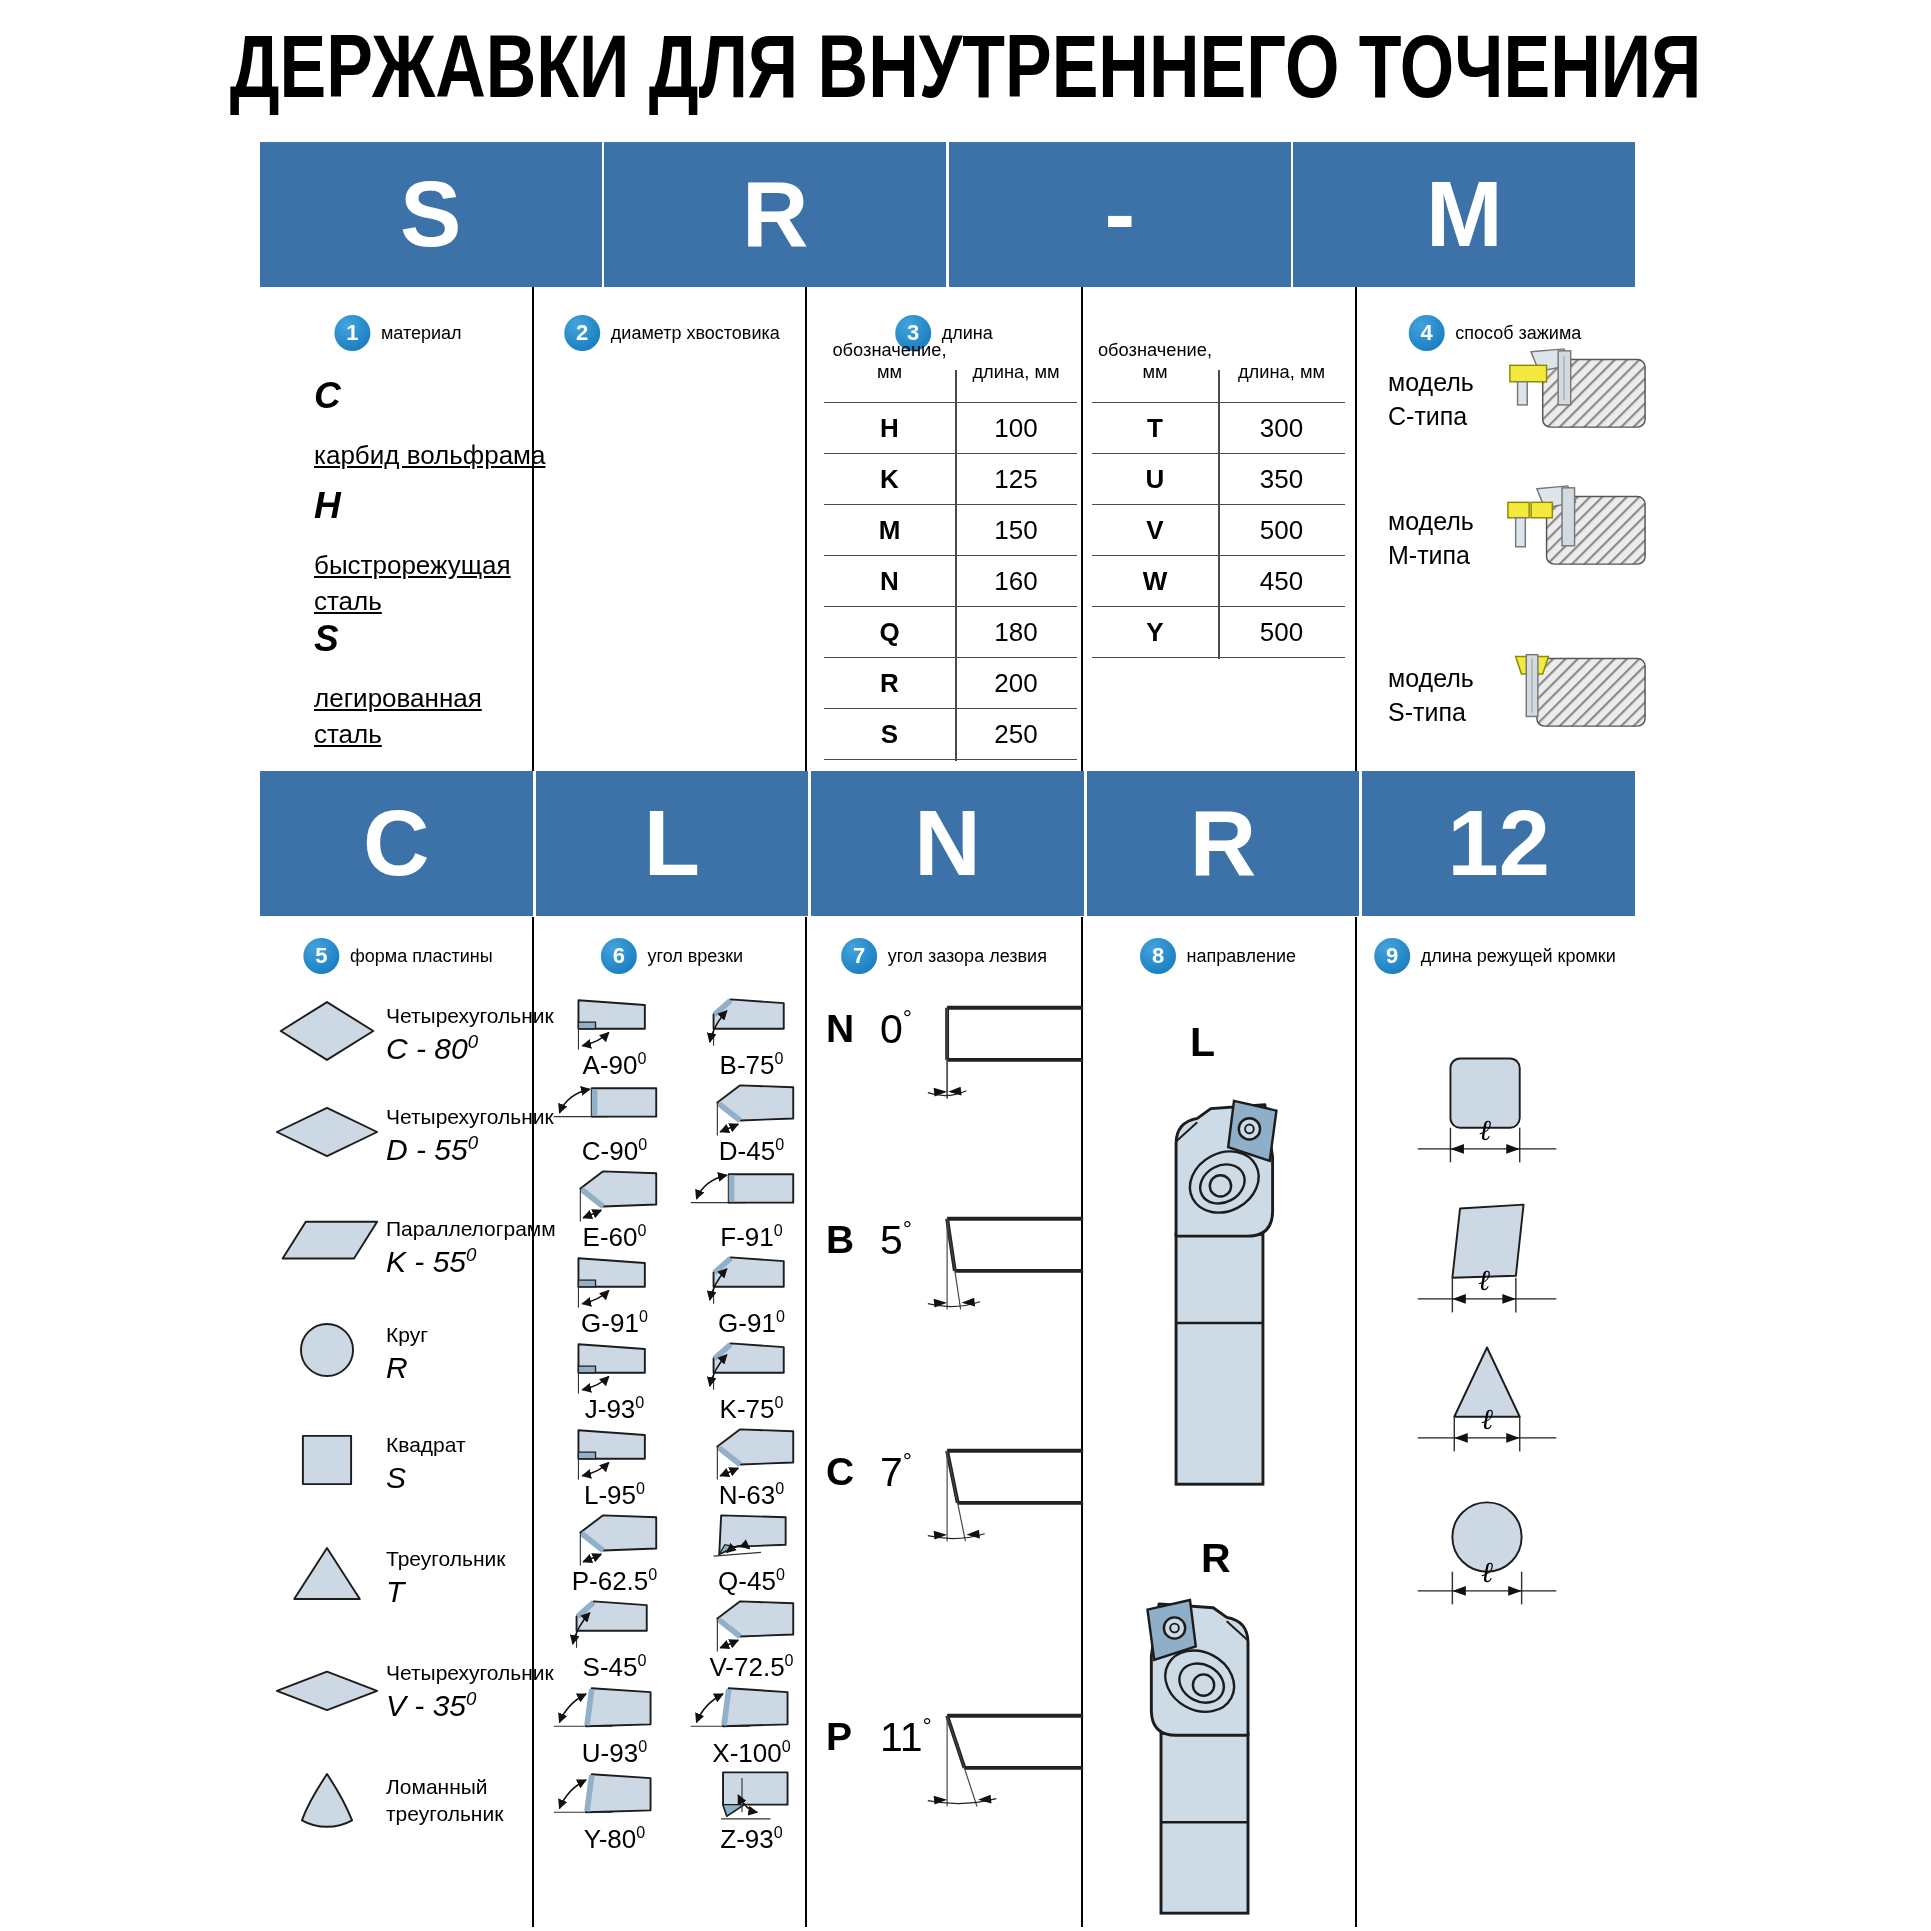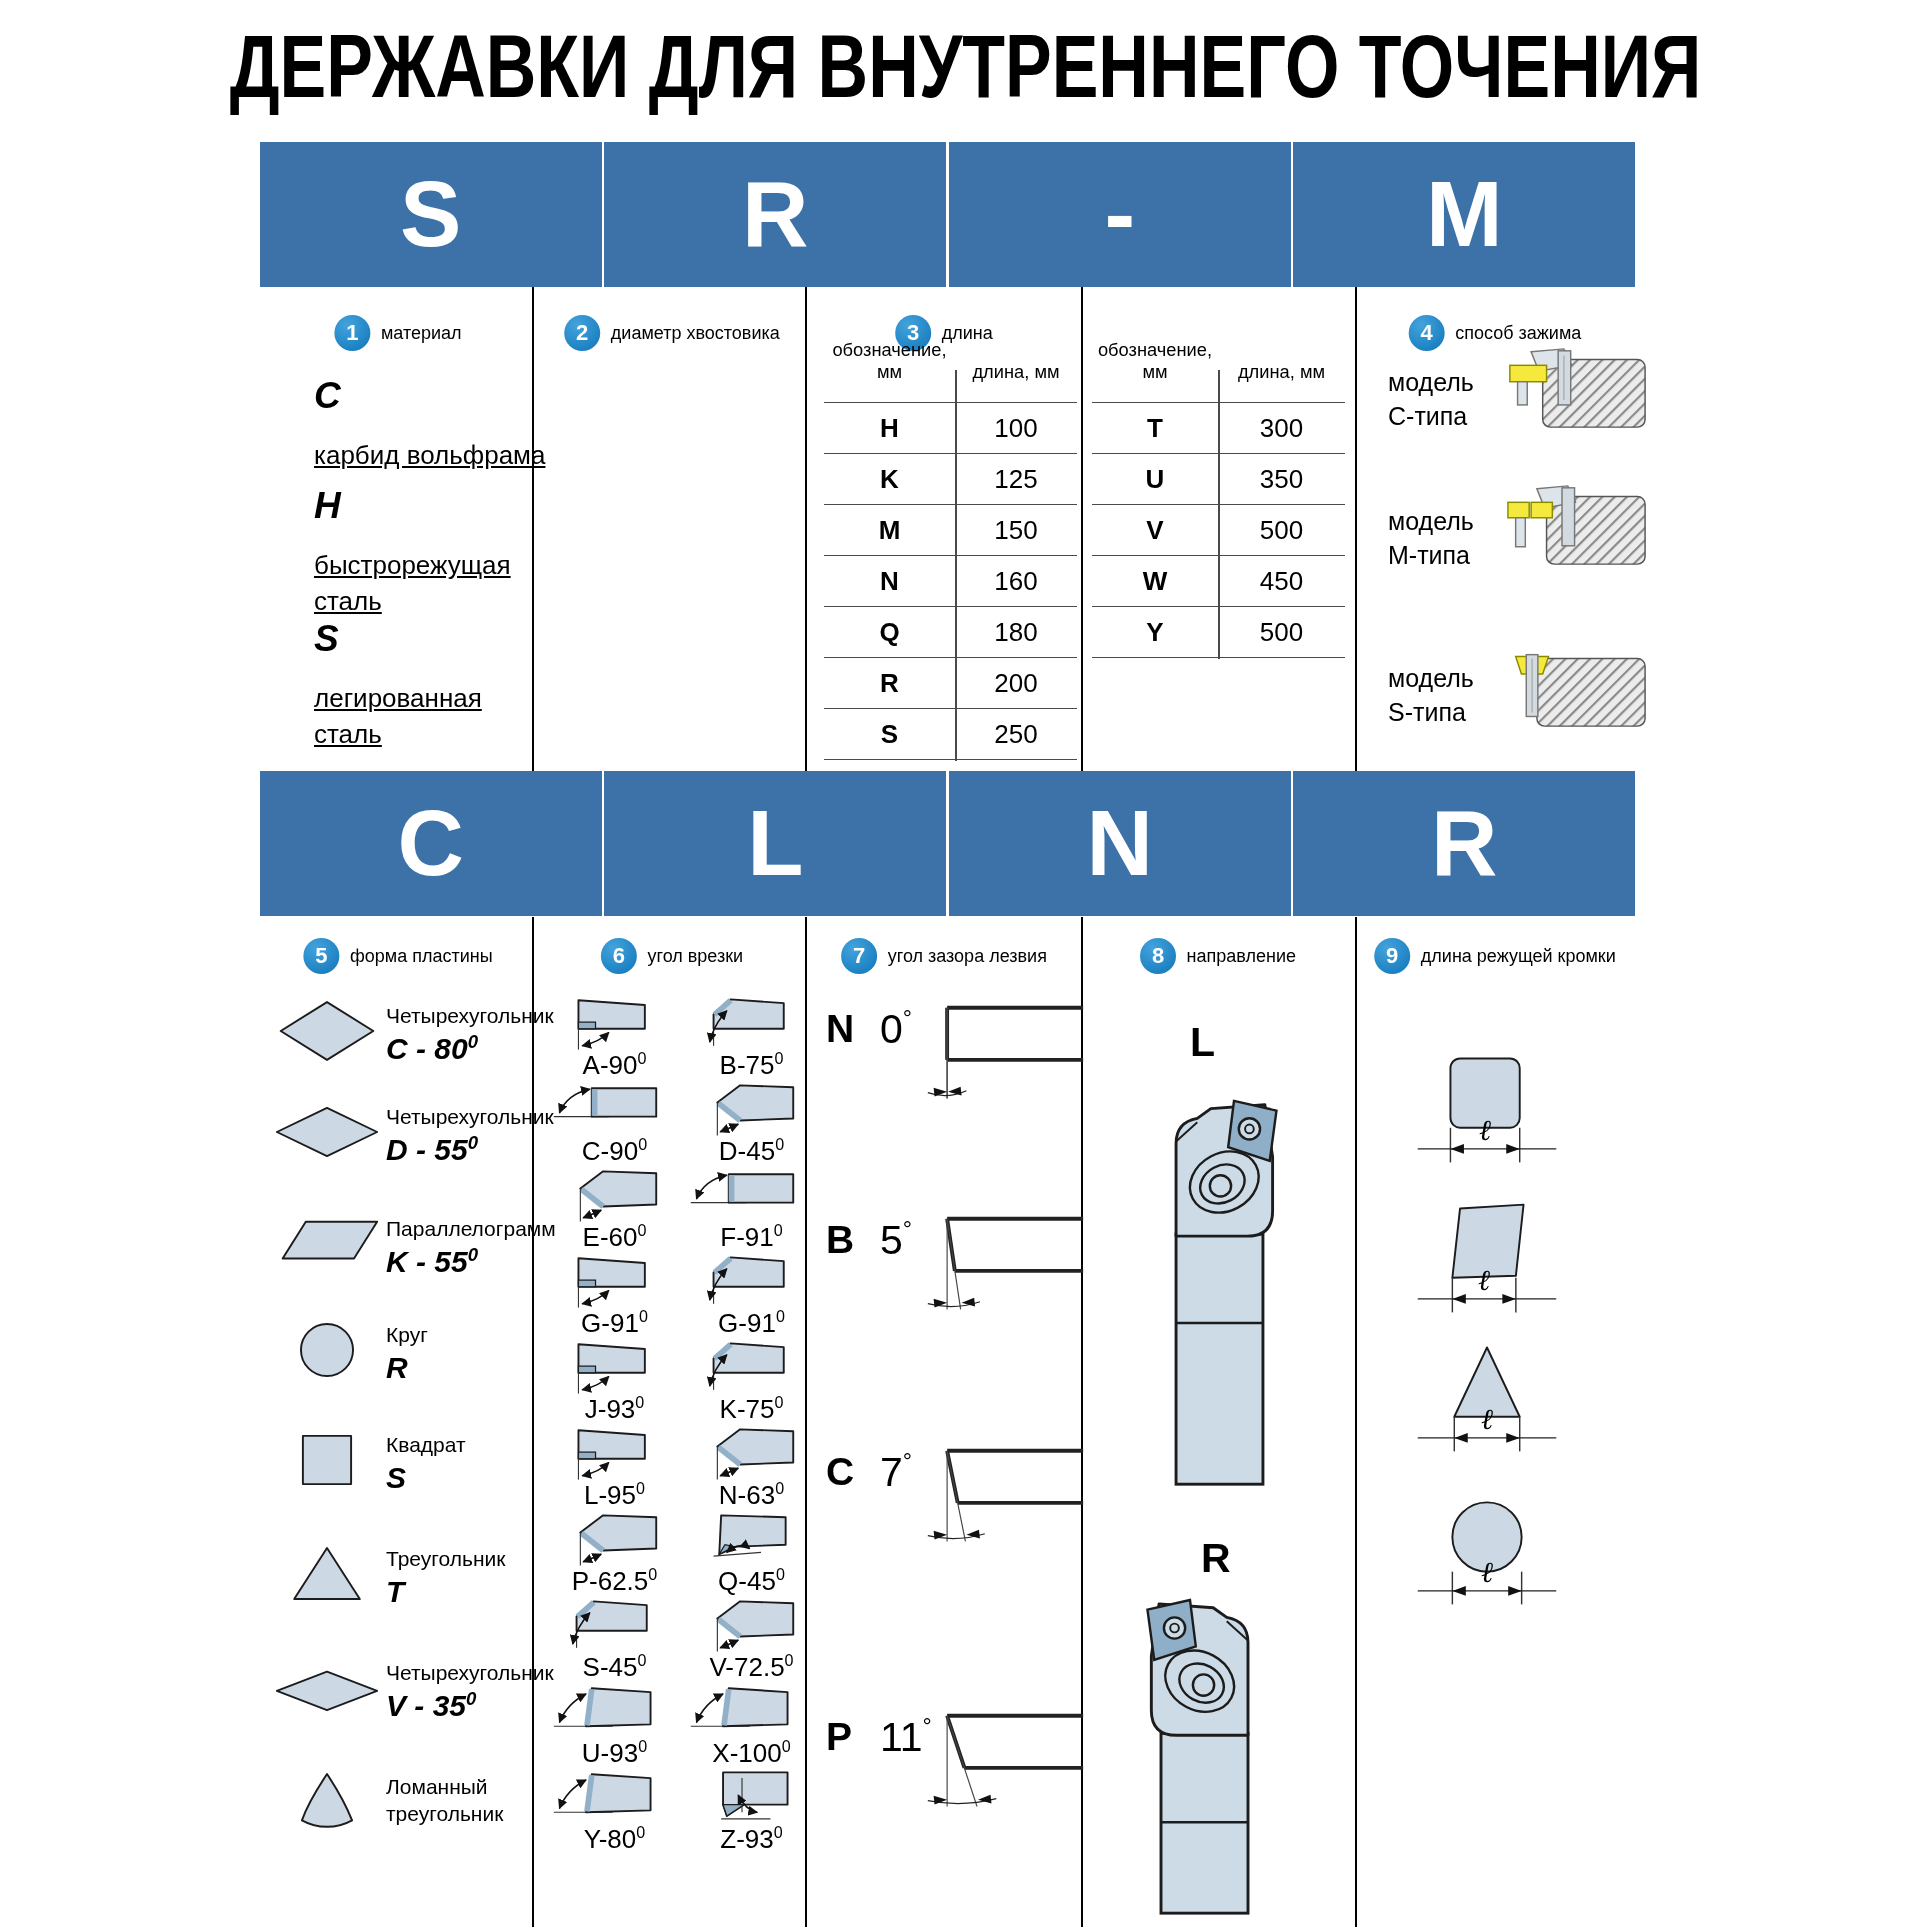--- a/index.html
+++ b/index.html
@@ -24,21 +24,21 @@
   .lt-div{position:absolute;top:0;width:1.9px;background:#4a4a4a;}
   .lt-hdr{display:flex;height:33px;align-items:flex-end;padding-bottom:19px;border-bottom:1.9px solid #4a4a4a;box-sizing:border-box;}
   .lt-hdr span{font-size:18.3px;text-align:center;}
   .lt-row{display:flex;height:51px;align-items:center;border-bottom:1.9px solid #4a4a4a;box-sizing:border-box;}
   .lt-row:last-child{border-bottom:none;}
   .lt-row .k{font-weight:bold;}
   .lt-row span{font-size:26px;text-align:center;}
   .clamp-label{position:absolute;left:1388px;font-size:25px;line-height:34px;}
   .shape-label{position:absolute;left:386px;}
   .shape-name{font-size:21px;line-height:27px;}
-  .shape-code{font-size:30px;font-weight:bold;font-style:italic;margin-top:2.9px;}
+  .shape-code{font-size:30px;font-weight:normal;font-style:italic;margin-top:2.9px;}
   sup{font-size:0.62em;vertical-align:super;line-height:0;}
   .la-label{position:absolute;width:129px;text-align:center;font-size:26px;}
   .s7row{position:absolute;left:826px;width:290px;height:126px;}
   .s7letter{position:absolute;left:0;top:7.7px;font-size:39px;font-weight:bold;}
   .s7num{position:absolute;left:54px;top:5.8px;font-size:41px;}
   .s7deg{font-size:23px;vertical-align:17.4px;}
   .dir-label{position:absolute;font-size:41px;font-weight:bold;}
   .tb{fill:#ccd9e4;stroke:#1c1c1c;stroke-width:2;stroke-linejoin:round;}
   .ts{fill:#92b1c9;stroke:#1c1c1c;stroke-width:1.3;}
   .ts2{stroke:#92b1c9;stroke-width:6;stroke-linecap:butt;fill:none;}
@@ -55,20 +55,21 @@
       <div class="blue-cell">S</div>
       <div class="blue-cell">R</div>
       <div class="blue-cell">-</div>
       <div class="blue-cell">M</div>
     </div>
   <div class="blue-row" id="row-bottom" style="top:771px">
       <div class="blue-cell">C</div>
       <div class="blue-cell">L</div>
       <div class="blue-cell">N</div>
       <div class="blue-cell">R</div>
+      <div class="blue-cell">12</div>
     </div>
   <div id="dividers">
       <div class="vline" style="left:532px;top:287px;height:484px;"></div>
       <div class="vline" style="left:532px;top:917px;height:1010px;"></div>
       <div class="vline" style="left:805px;top:287px;height:484px;"></div>
       <div class="vline" style="left:805px;top:917px;height:1010px;"></div>
       <div class="vline" style="left:1081px;top:287px;height:484px;"></div>
       <div class="vline" style="left:1081px;top:917px;height:1010px;"></div>
       <div class="vline" style="left:1355px;top:287px;height:484px;"></div>
       <div class="vline" style="left:1355px;top:917px;height:1010px;"></div>

